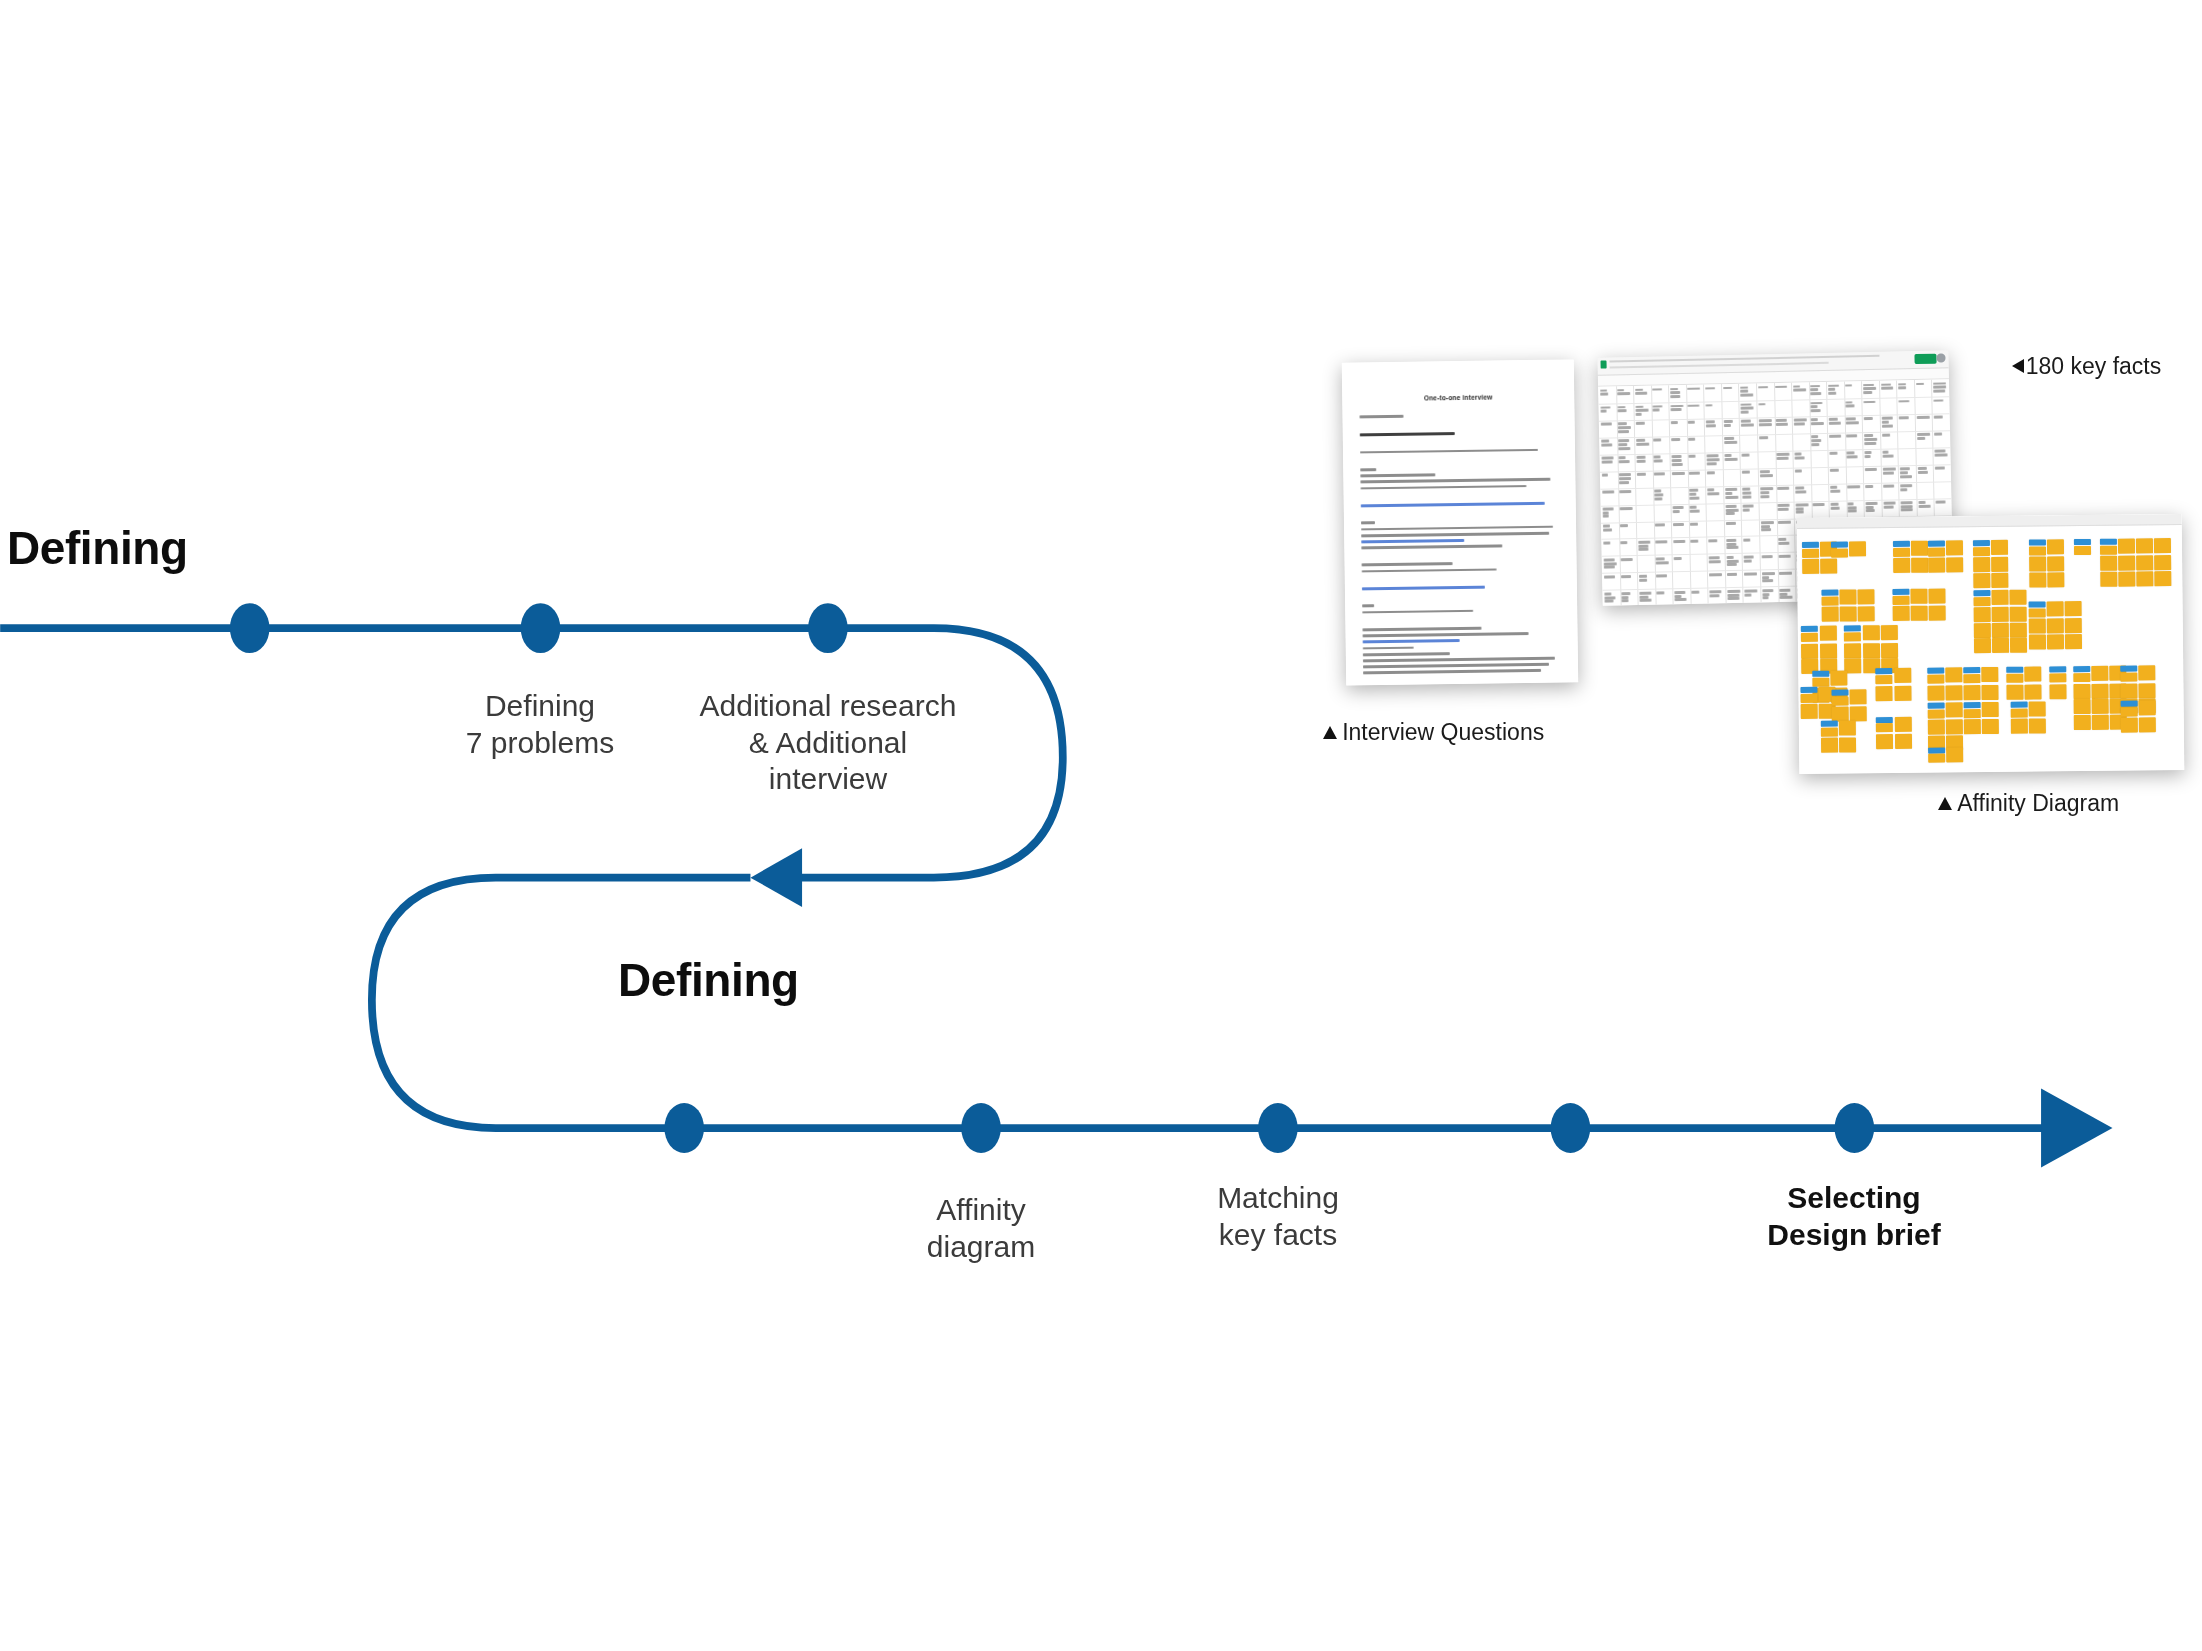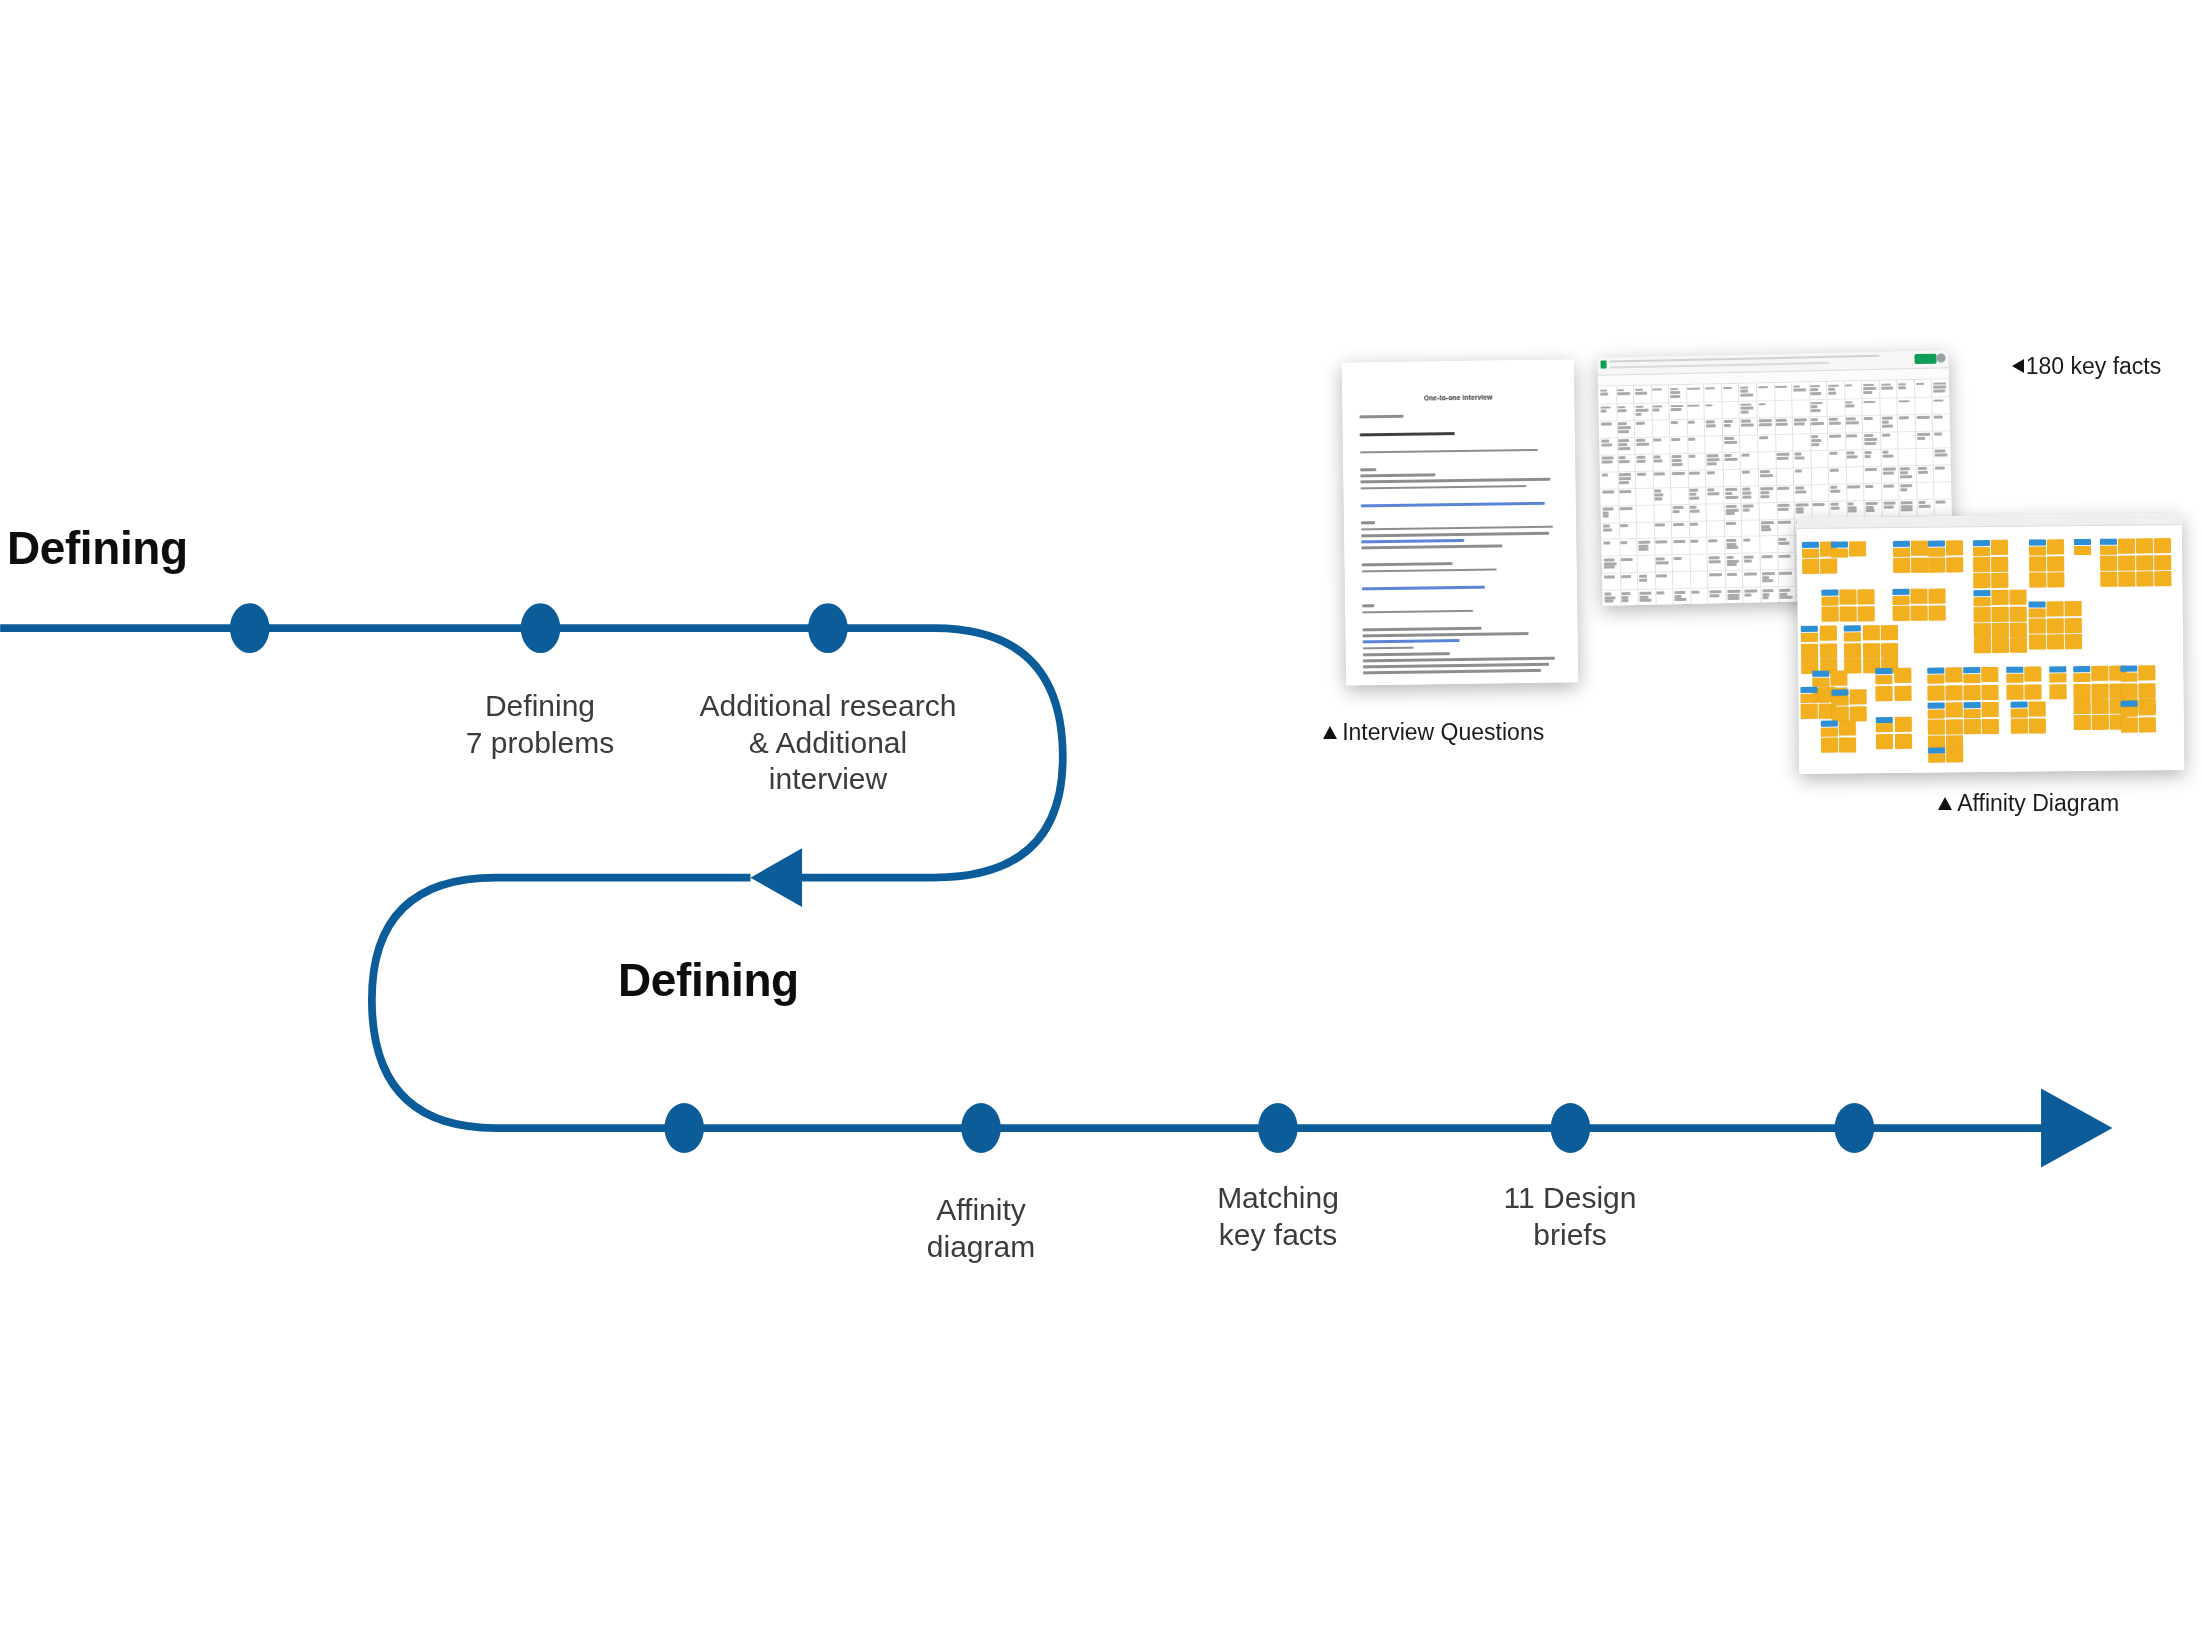--- a/index.html
+++ b/index.html
@@ -192,23 +192,23 @@
 &amp; Additional
 interview</div>
 
 
   <div class="step-label" style="left:1123px; top:1180px; width:310px;">Matching
 key facts</div>
 
   <div class="step-label" style="left:826px; top:1192px; width:310px;">Affinity
 diagram</div>
 
-  <div class="step-label" style="left:1415px; top:1180px; width:310px;">11 Design
-briefs</div>
-
+
+  <div class="step-label emphasis" style="left:1699px; top:1180px; width:310px;">Selecting
+Design brief</div>
 
   <div class="thumb" id="thumb-doc">
     <div class="doc-page">
       <div class="doc-title">One-to-one interview</div>
       <div class="doc-line" style="width:22%"></div>
       <div class="doc-gap"></div>
       <div class="doc-line bold" style="width:48%"></div>
       <div class="doc-gap"></div>
       <div class="doc-line" style="width:90%"></div>
       <div class="doc-gap"></div>

